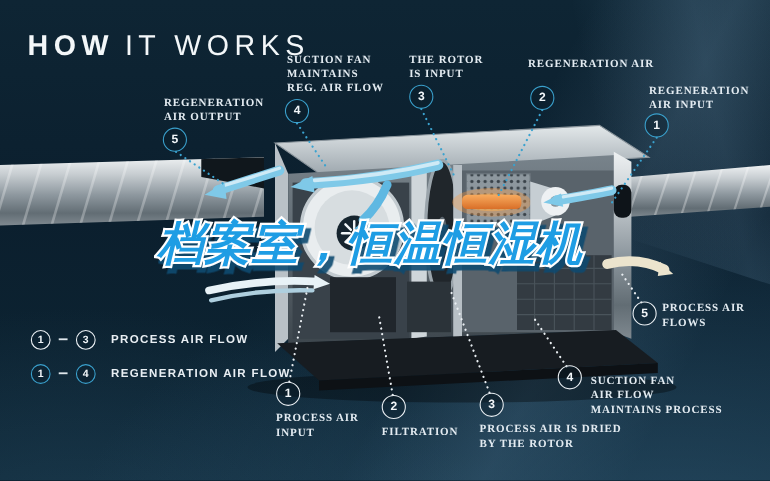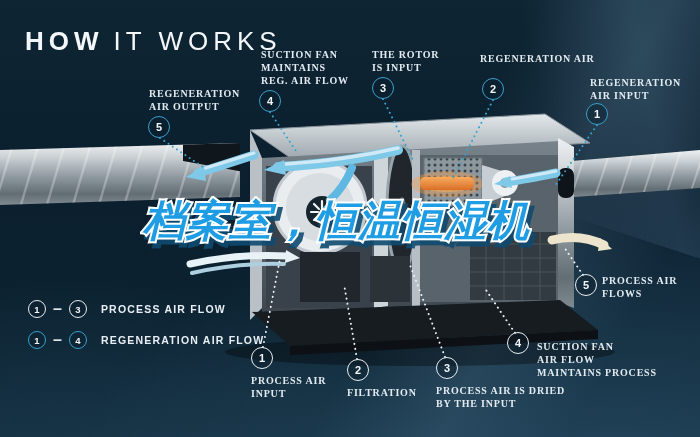--- a/index.html
+++ b/index.html
@@ -298,21 +298,21 @@
     </div>
   <div class="clabel c6-label">
     <span>FILTRATION</span>
   </div>
 
   <div class="badge process c7-badge">
       <span>3</span>
     </div>
   <div class="clabel c7-label">
     <span>PROCESS AIR IS DRIED</span>
-      <span>BY THE INPUT</span>
+      <span>BY THE ROTOR</span>
   </div>
 
   <div class="badge process c8-badge">
       <span>4</span>
     </div>
   <div class="clabel c8-label">
     <span>SUCTION FAN</span>
       <span>AIR FLOW</span>
       <span>MAINTAINS PROCESS</span>
   </div>

